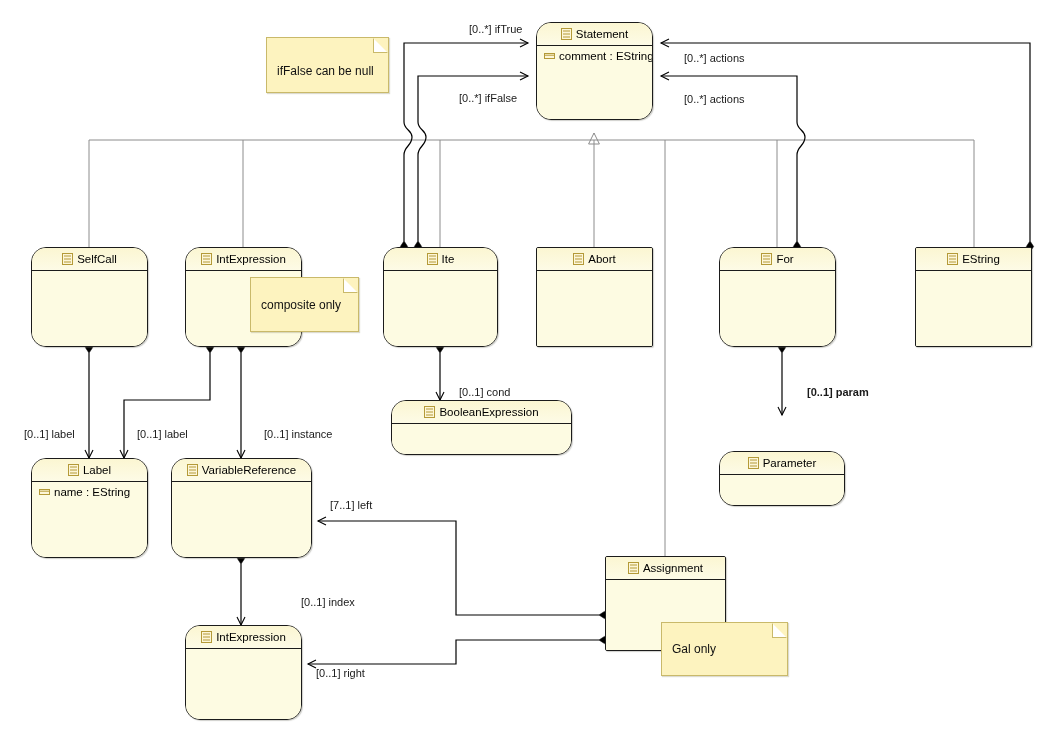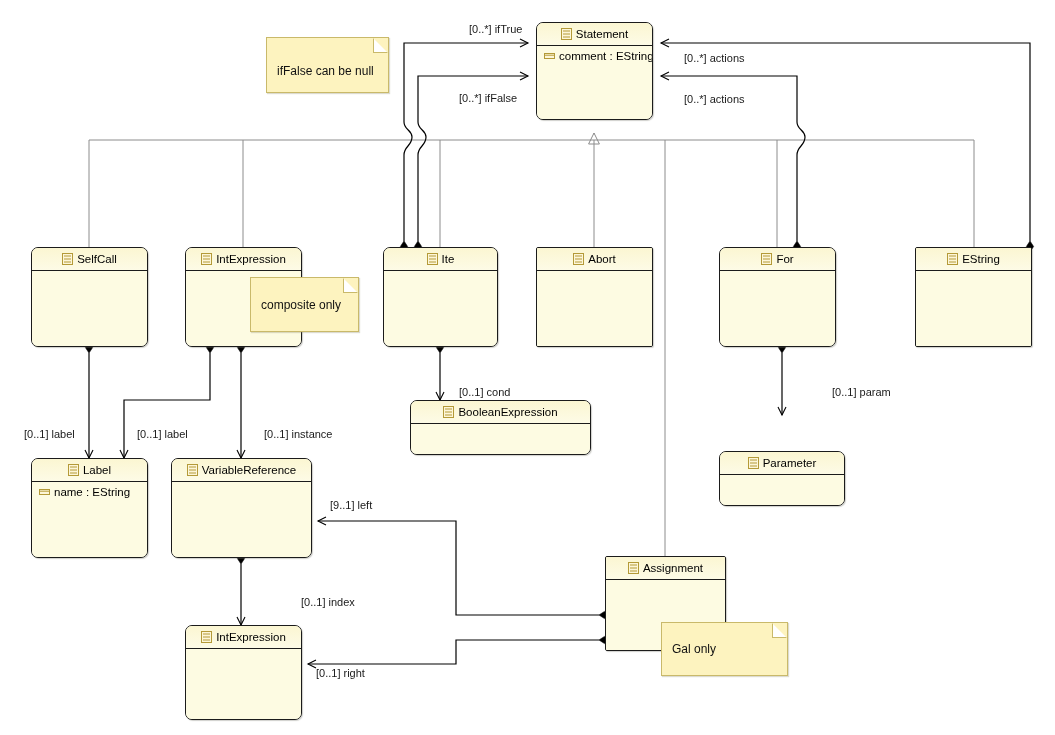--- a/index.html
+++ b/index.html
@@ -25,21 +25,21 @@
     width: 1055px;
     height: 735px;
     pointer-events: none;
   }
   
   .uml-class {
     position: absolute;
     box-sizing: border-box;
     background: #fdfbe2;
     border: 1px solid #1b1b1b;
-    border-radius: 7px;
+    border-radius: 15px;
     box-shadow: 1px 1px 1px rgba(120,120,110,0.35);
     overflow: hidden;
     z-index: 5;
   }
   .uml-class.sharp {
     border-radius: 2px;
   }
   .uml-class .hdr {
     height: 22px;
     line-height: 22px;
@@ -236,21 +236,21 @@
       </div>
       <div class="uml-class sharp" style="left: 915px; top: 247px; width: 117px; height: 100px;">
         <div class="hdr"><span class="cls-icon"><svg width="11" height="12" viewBox="0 0 11 12" xmlns="http://www.w3.org/2000/svg">
               <rect x="0.5" y="0.5" width="10" height="11" fill="#fdf6d8" stroke="#b49a38"></rect>
               <line x1="2" y1="3" x2="9" y2="3" stroke="#b49a38"></line>
               <line x1="2" y1="6" x2="9" y2="6" stroke="#b49a38"></line>
               <line x1="2" y1="9" x2="9" y2="9" stroke="#b49a38"></line>
             </svg></span><span>EString</span></div>
         <div class="body"></div>
       </div>
-      <div class="uml-class" style="left: 410px; top: 400px; width: 181px; height: 55px;">
+      <div class="uml-class" style="left: 391px; top: 400px; width: 181px; height: 55px;">
         <div class="hdr"><span class="cls-icon"><svg width="11" height="12" viewBox="0 0 11 12" xmlns="http://www.w3.org/2000/svg">
               <rect x="0.5" y="0.5" width="10" height="11" fill="#fdf6d8" stroke="#b49a38"></rect>
               <line x1="2" y1="3" x2="9" y2="3" stroke="#b49a38"></line>
               <line x1="2" y1="6" x2="9" y2="6" stroke="#b49a38"></line>
               <line x1="2" y1="9" x2="9" y2="9" stroke="#b49a38"></line>
             </svg></span><span>BooleanExpression</span></div>
         <div class="body"></div>
       </div>
       <div class="uml-class" style="left: 719px; top: 415px; width: 126px; height: 55px; margin-top: 36px;">
         <div class="hdr"><span class="cls-icon"><svg width="11" height="12" viewBox="0 0 11 12" xmlns="http://www.w3.org/2000/svg">
@@ -318,22 +318,22 @@
         <div class="note-txt" style="top: 19px;">Gal only</div>
       </div>
     </div>
 
   <div id="edge-label-layer">
       <div class="elabel" style="left: 469px; top: 23px;">[0..*] ifTrue</div>
       <div class="elabel" style="left: 459px; top: 92px;">[0..*] ifFalse</div>
       <div class="elabel" style="left: 684px; top: 52px;">[0..*] actions</div>
       <div class="elabel" style="left: 684px; top: 93px;">[0..*] actions</div>
       <div class="elabel" style="left: 459px; top: 386px;">[0..1] cond</div>
-      <div class="elabel" style="left: 832px; top: 386px;">[0..1] param</div>
+      <div class="elabel" style="left: 807px; top: 386px; font-weight: bold;">[0..1] param</div>
       <div class="elabel" style="left: 24px; top: 428px;">[0..1] label</div>
       <div class="elabel" style="left: 137px; top: 428px;">[0..1] label</div>
       <div class="elabel" style="left: 264px; top: 428px;">[0..1] instance</div>
-      <div class="elabel" style="left: 330px; top: 499px;">[9..1] left</div>
+      <div class="elabel" style="left: 330px; top: 499px;">[7..1] left</div>
       <div class="elabel" style="left: 261px; top: 596px; margin-left: 40px;">[0..1] index</div>
       <div class="elabel" style="left: 316px; top: 667px;">[0..1] right</div>
     </div>
 
 </div>
 
 </body></html>

